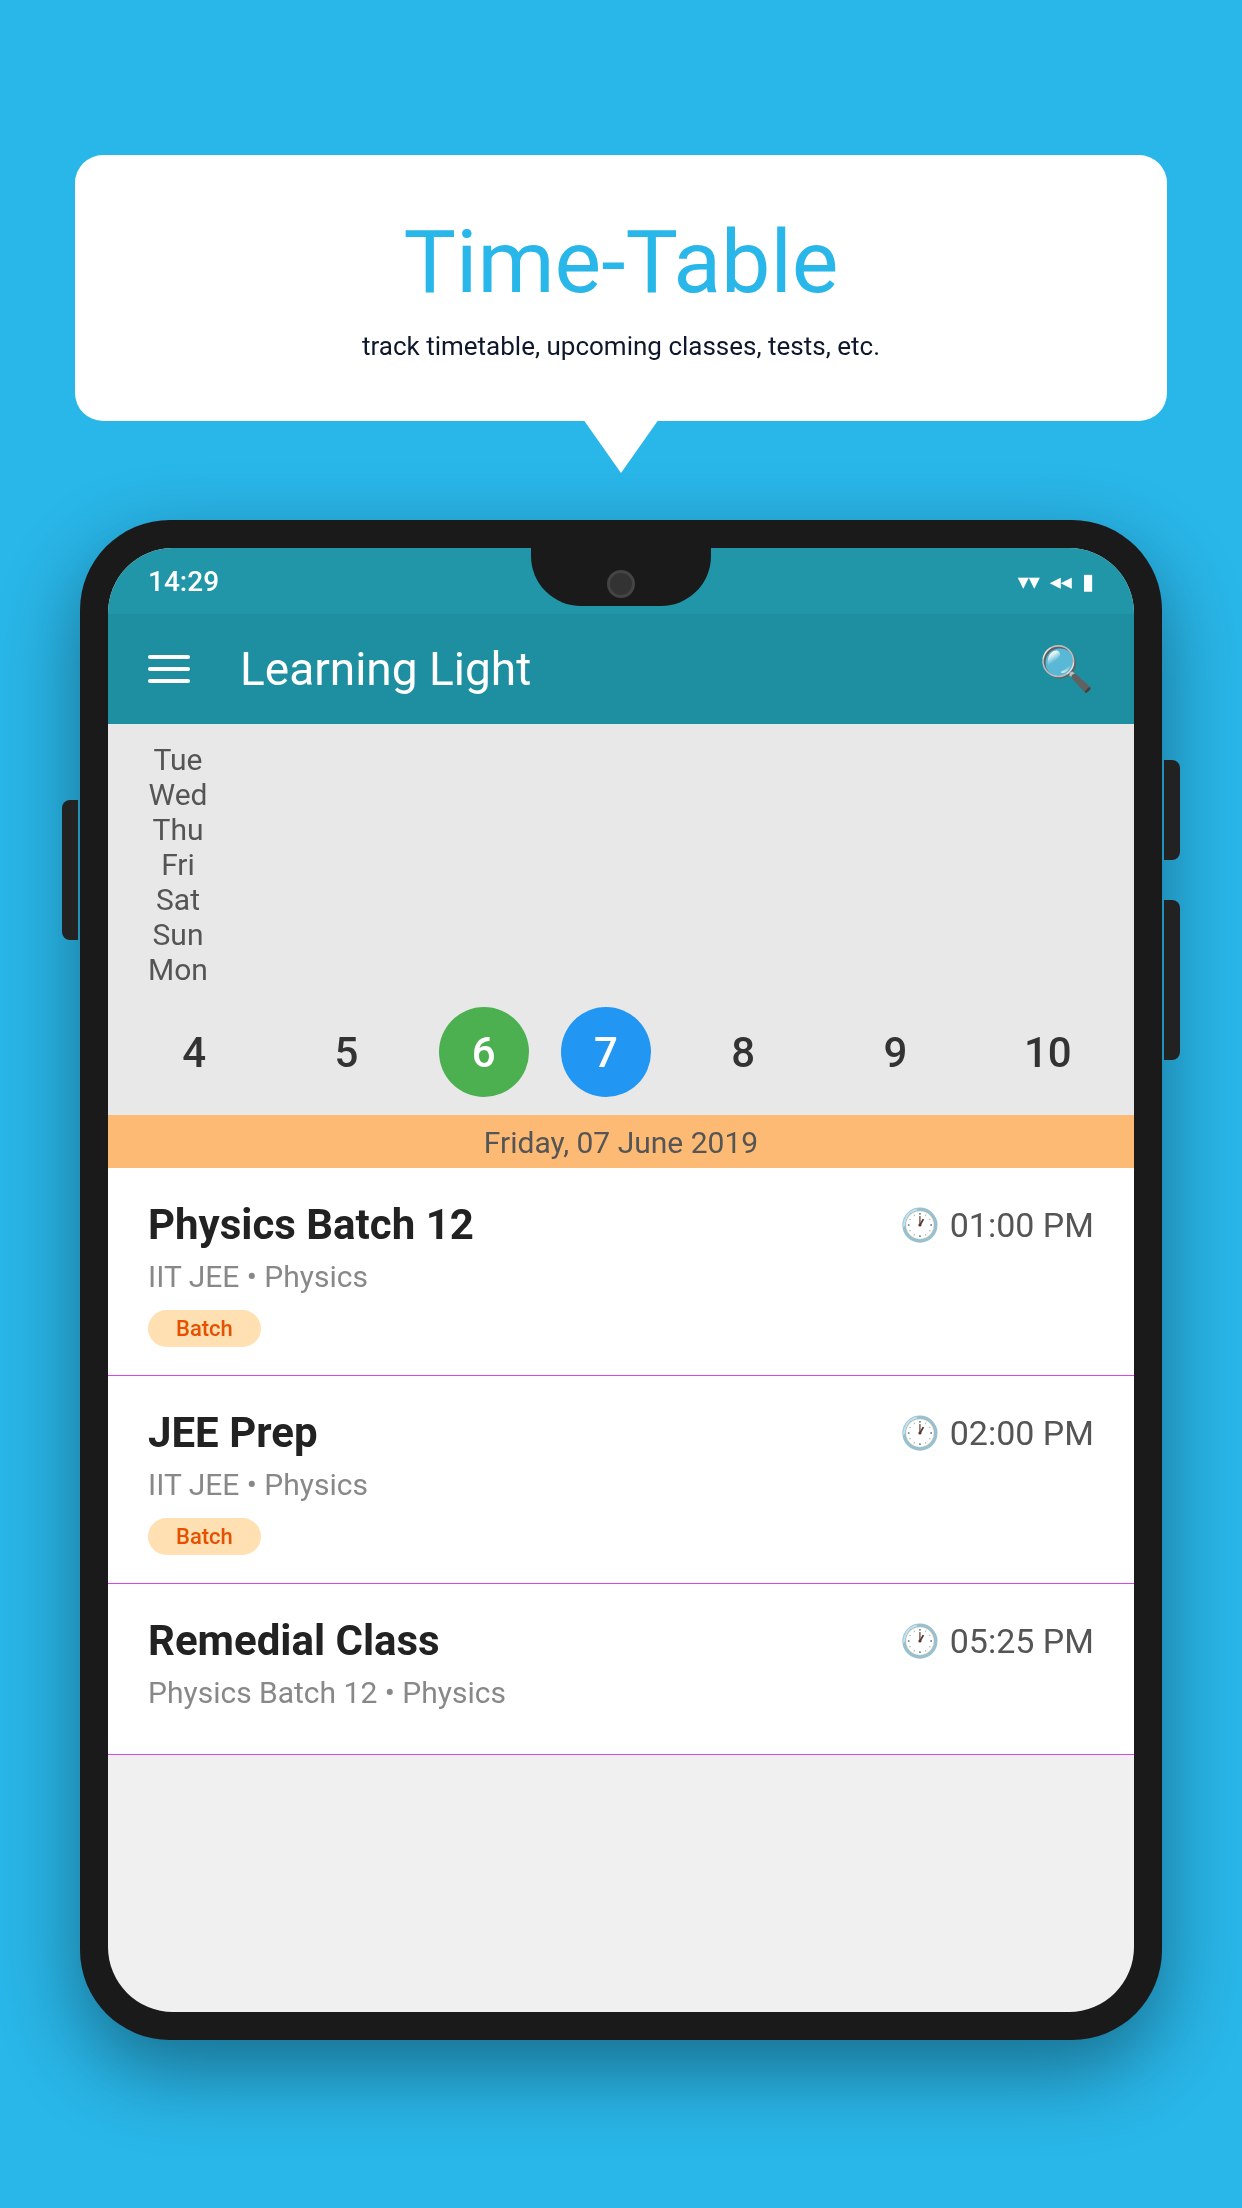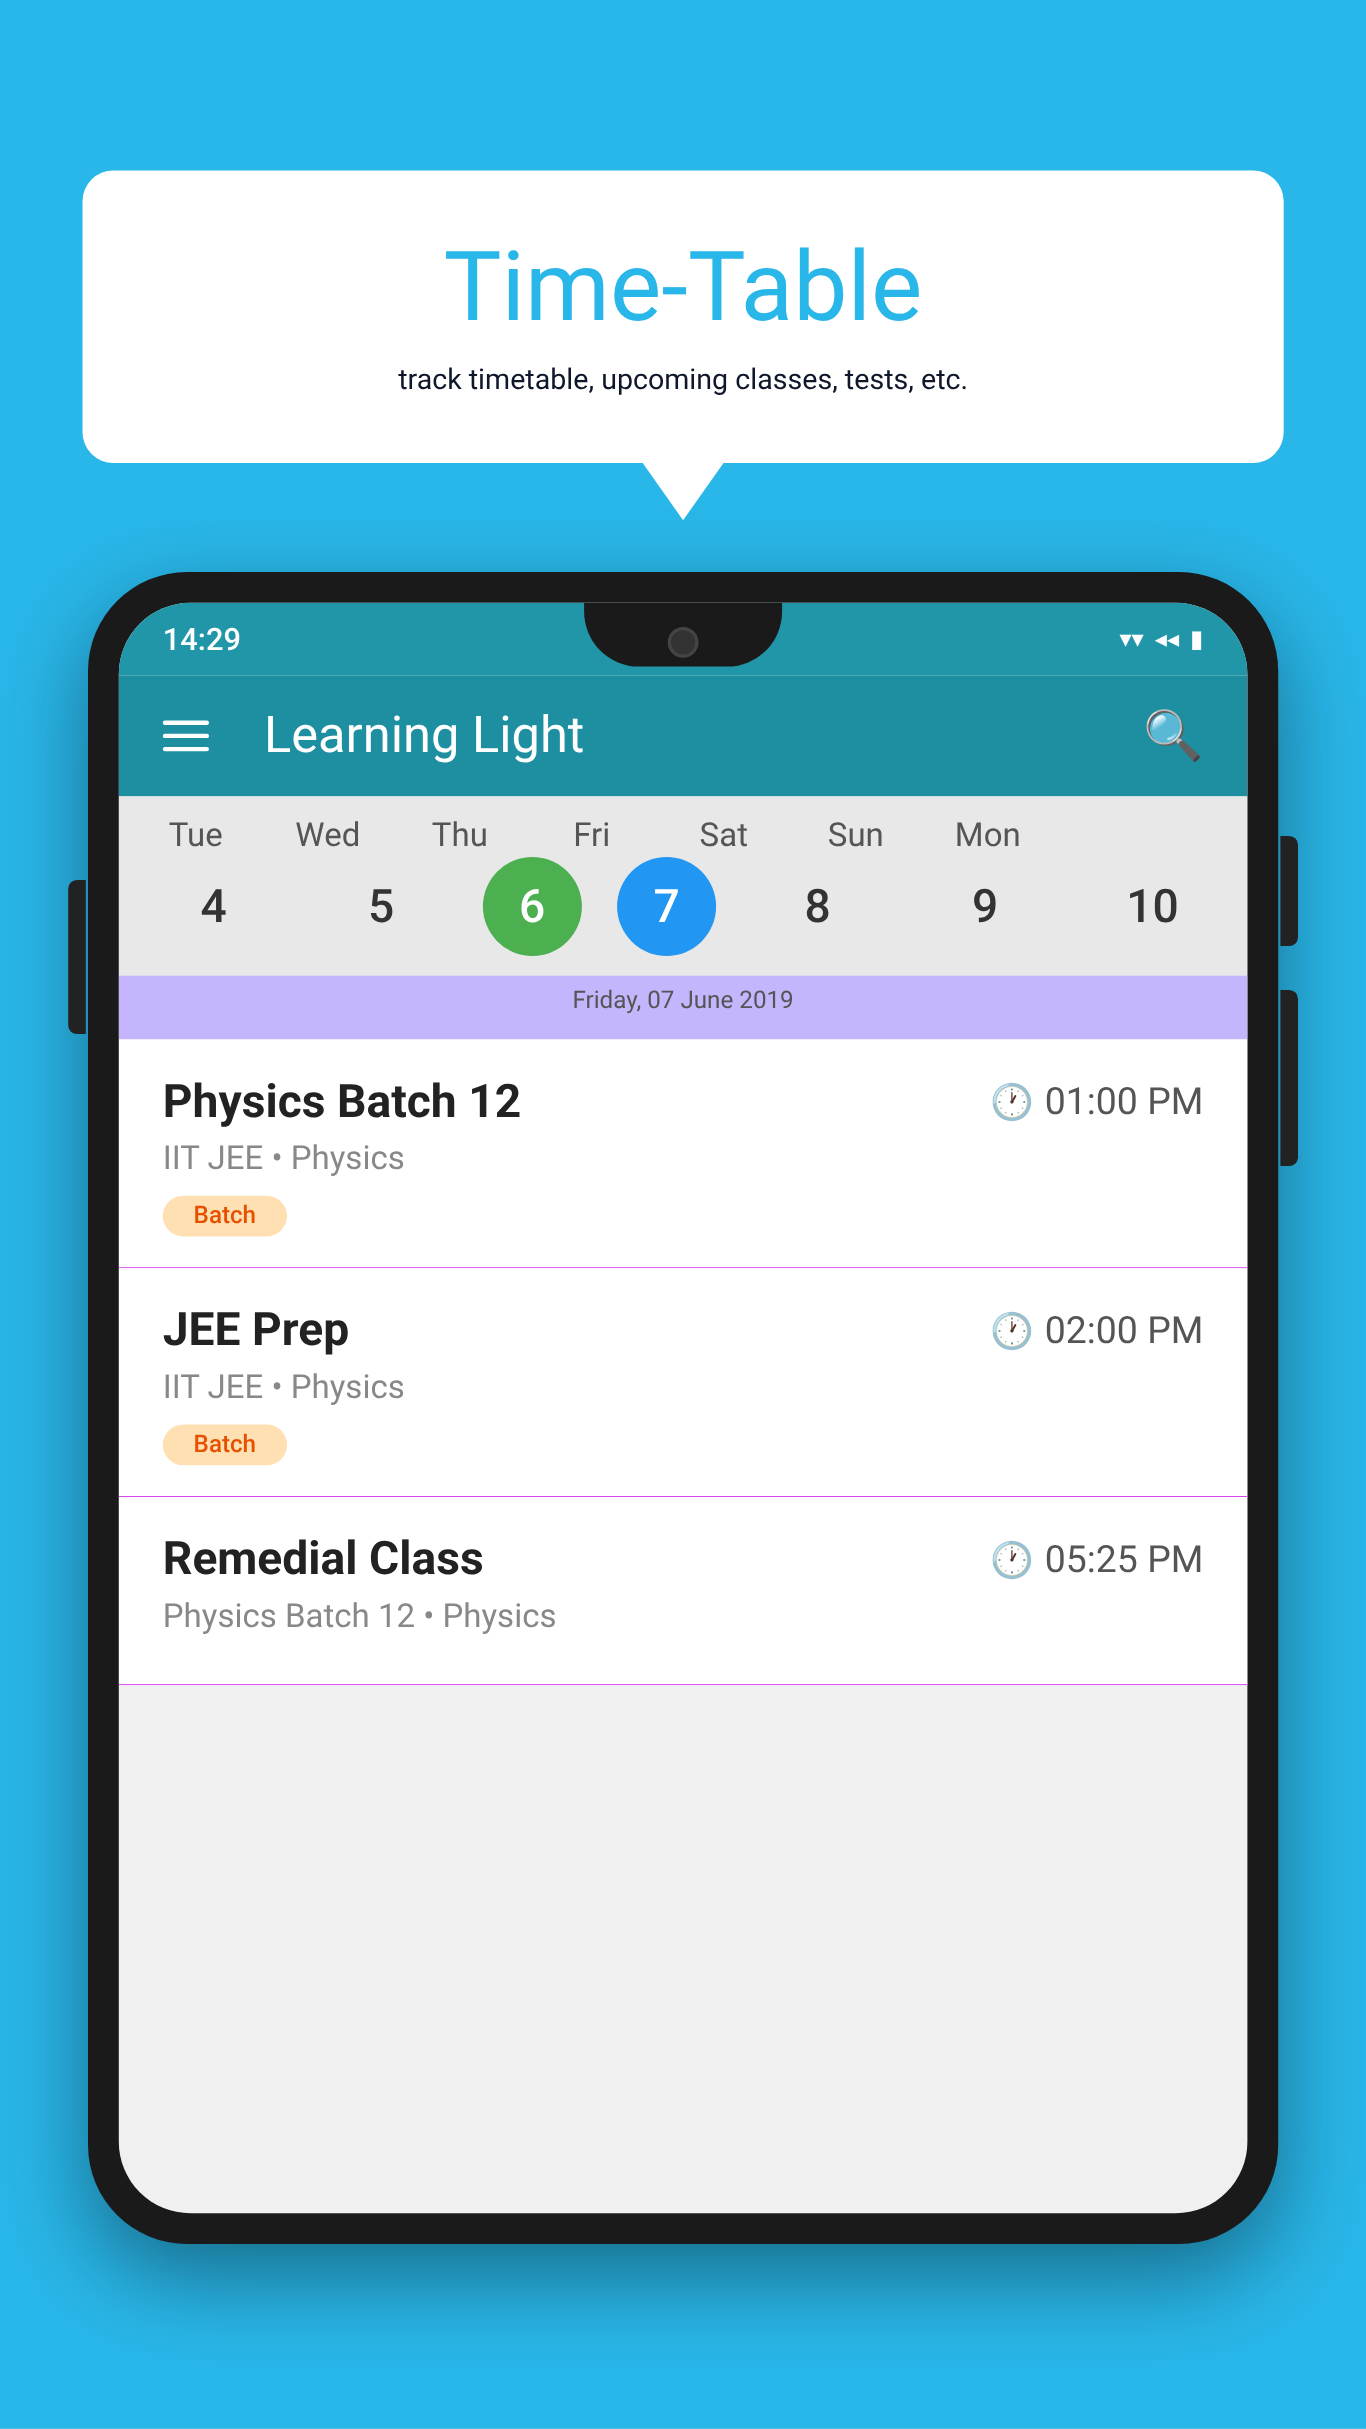--- a/index.html
+++ b/index.html
@@ -210,23 +210,24 @@
     }
 
     
     .calendar-strip {
       background: #e8e8e8;
       padding: 18px 0 0;
     }
 
     .day-headers {
       display: flex;
-      justify-content: flex-start;
+      justify-content: flex-end;
       padding: 0 10px;
-      margin-bottom: 2px;
+      margin-bottom: 20px;
+      flex-direction: column;
     }
 
     .day-header {
       width: 120px;
       text-align: center;
       font-size: 30px;
       color: #555;
       font-weight: 400;
     }
 
@@ -260,24 +261,24 @@
     .day-number.selected {
       background: #2196F3;
       color: white;
       border-radius: 50%;
       width: 90px;
       height: 90px;
     }
 
     .selected-date {
       text-align: center;
-      font-size: 22px;
+      font-size: 30px;
       color: #555;
-      padding: 10px 0 23px;
-      background: #c4b5fd;
+      padding: 10px 0 8px;
+      background: #fdba74;
     }
 
     
     .schedule-list {
       background: white;
       overflow: hidden;
     }
 
     .schedule-item {
       background: white;

